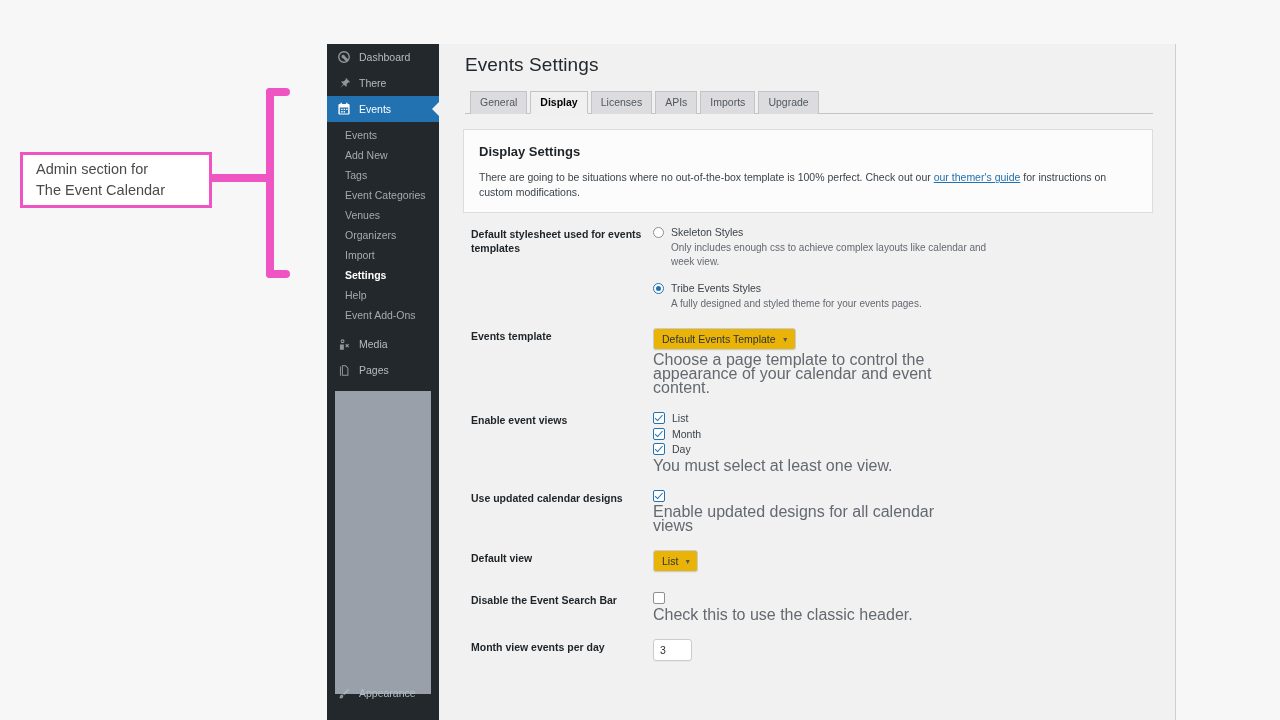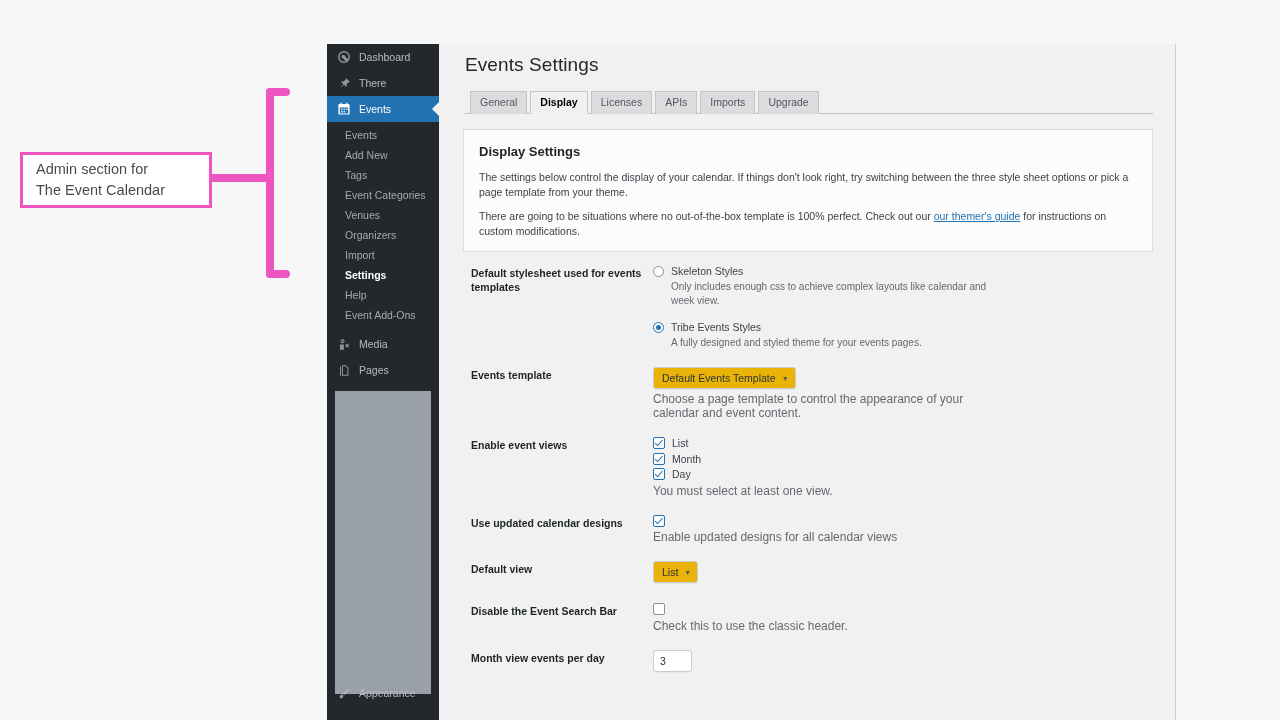--- a/index.html
+++ b/index.html
@@ -192,21 +192,21 @@
     padding: 14px 10px 14px 8px;
     line-height: 14px;
   }
   .form-table td {
     padding: 13px 0 4px 0;
     font-size: 10.5px;
     color: #3c434a;
   }
   .desc {
     color: #646970;
-    font-size: 12px;
+    font-size: 16px;
     line-height: 14px;
     max-width: 320px;
     margin-top: 3px;
   }
 
   
   .opt-row { display: flex; align-items: flex-start; margin-bottom: 1px; }
   .radio {
     width: 11px; height: 11px;
     border: 1px solid #8c8f94;
@@ -430,21 +430,20 @@
         <div class="nav-tab">General</div>
         <div class="nav-tab active">Display</div>
         <div class="nav-tab">Licenses</div>
         <div class="nav-tab">APIs</div>
         <div class="nav-tab">Imports</div>
         <div class="nav-tab">Upgrade</div>
       </div>
 
       <div class="panel">
         <h3>Display Settings</h3>
-        <p>The settings below control the display of your calendar. If things don't look right, try switching between the three style sheet options or pick a page template from your theme.</p>
         <p><span>There are going to be situations where no out-of-the-box template is 100% perfect. Check out our </span><a href="#">our themer's guide</a><span> for instructions on custom modifications.</span></p>
       </div>
 
 
       <table class="form-table">
         <tbody>
             <tr>
           <th>Default stylesheet used for events templates</th>
           <td>
             <div class="opt-row">

